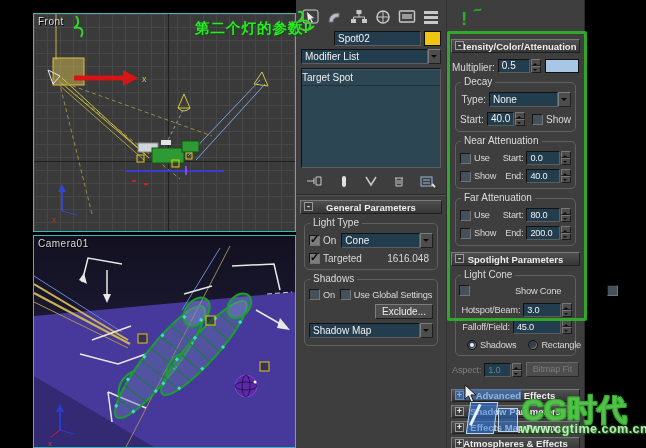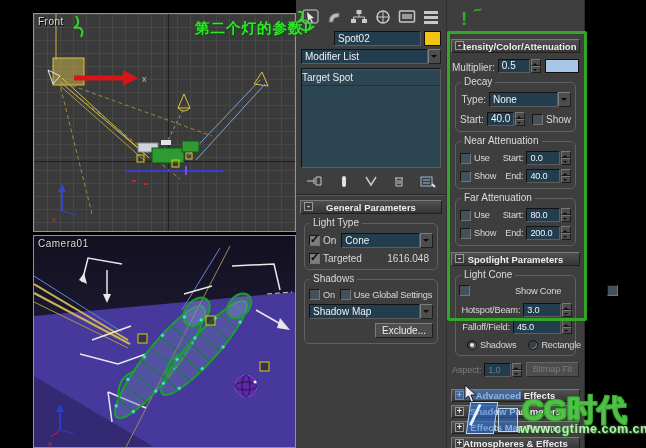--- a/index.html
+++ b/index.html
@@ -342,28 +342,28 @@
     </div>
 
     <div class="grp">
       <span class="gtitle">Shadows</span>
       <div class="row tight" style="margin:2px 1px;">
         <span class="cb"></span>
         <span class="lbl">On</span>
         <span class="cb" style="margin-left:5px;"></span>
         <span class="lbl fs9">Use Global Settings</span>
       </div>
+      <div class="row" style="margin:4px 1px 2px;justify-content:flex-end;">
+        <span class="btn">Exclude...</span>
+      </div>
       <div class="row" style="margin:4px 1px;">
         <span class="dd">
           <span class="field">Shadow Map</span>
           <span class="ddbtn"></span>
         </span>
-      </div>
-      <div class="row" style="margin:4px 1px 2px;justify-content:flex-end;">
-        <span class="btn">Exclude...</span>
       </div>
     </div>
   </div>
 
   <div id="panel-right">
 
     <div class="rollhead">
       <span class="pm">-</span>
       <span>Intensity/Color/Attenuation</span>
     </div>

